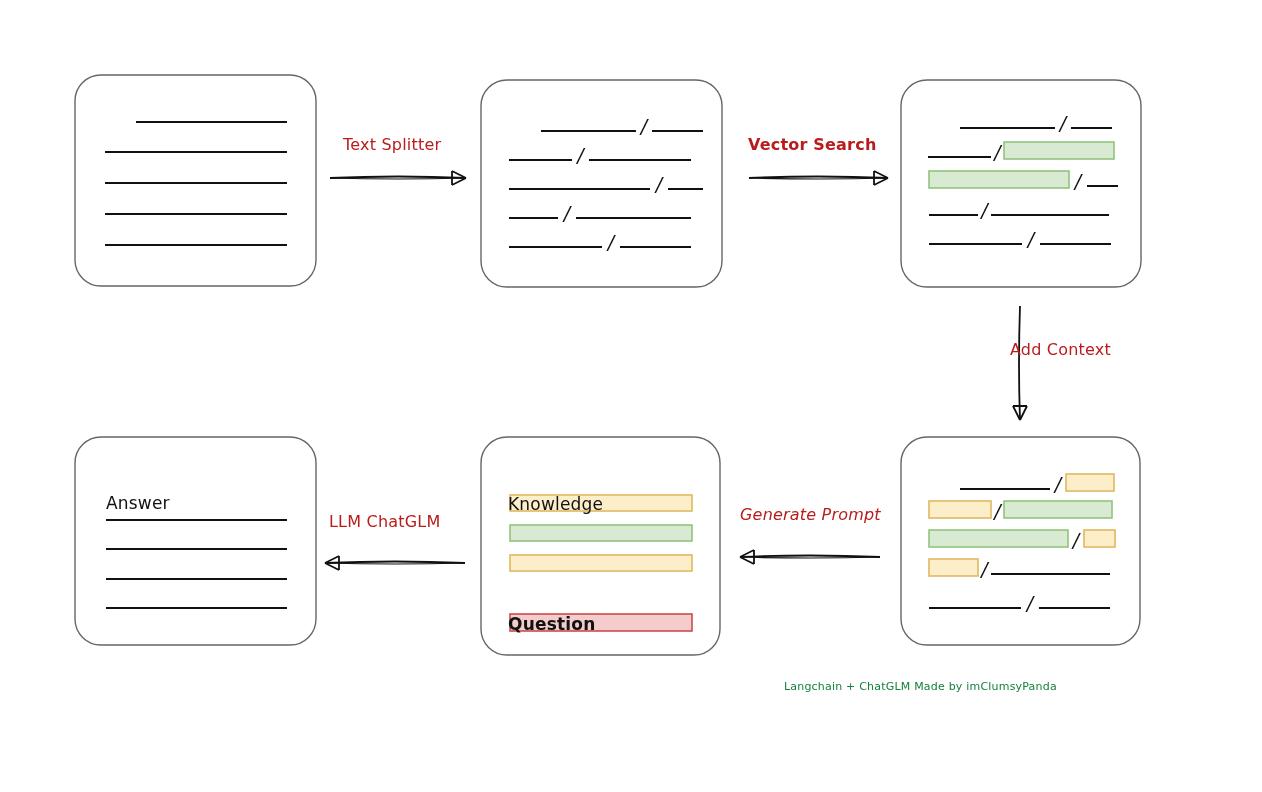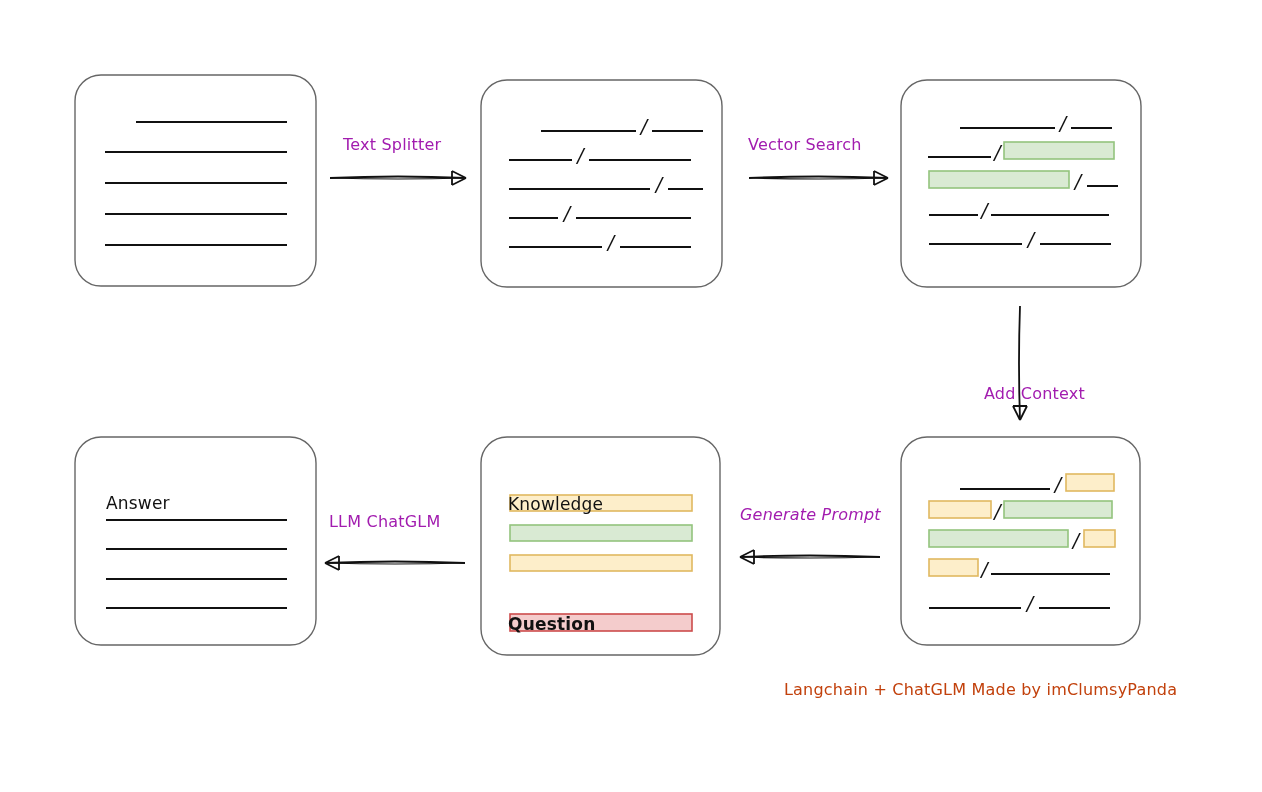--- a/index.html
+++ b/index.html
@@ -34,29 +34,29 @@
     letter-spacing: 0.2px;
     color: #111111;
     white-space: nowrap;
     margin-top: 40px;
   }
   .edge-label {
     position: absolute;
     font-family: "DejaVu Sans", sans-serif;
     font-size: 16px;
     letter-spacing: 0.2px;
-    color: #a21caf;
+    color: #b91c1c;
     white-space: nowrap;
   }
   .caption {
     position: absolute;
     font-family: "DejaVu Sans", sans-serif;
-    font-size: 16px;
+    font-size: 11px;
     letter-spacing: 0.2px;
-    color: #c2410c;
+    color: #15803d;
     white-space: nowrap;
   }
 </style>
 </head>
 <body>
 
 <div id="diagram-root">
   <svg class="svg-layer" id="diagram-svg" viewBox="0 0 1262 792">
       <g>
         <rect x="75" y="75" width="241" height="211" rx="26" ry="26" fill="#ffffff" stroke="#666666" stroke-width="1.4"></rect>
@@ -205,19 +205,19 @@
         <path d="M 325 563 Q 395 560 465 563" fill="none" stroke="#111111" stroke-width="1.8"></path>
         <path d="M 325 563 Q 395 565 465 563" fill="none" stroke="#111111" stroke-width="1.2"></path>
         <path d="M 325 563 L 339 556 M 325 563 L 339 570 M 339 556 L 339 570" fill="none" stroke="#111111" stroke-width="1.8" stroke-linejoin="miter"></path>
       </g>
     </svg>
   <div id="label-layer">
       <div class="box-label" style="left: 508px; top: 454px; text-align: center;">Knowledge</div>
       <div class="box-label" style="left: 508px; top: 574px; font-weight: bold;">Question</div>
       <div class="box-label" style="left: 106px; top: 453px;">Answer</div>
       <div class="edge-label" style="left: 343px; top: 135px;">Text Splitter</div>
-      <div class="edge-label" style="left: 748px; top: 135px;">Vector Search</div>
-      <div class="edge-label" style="left: 984px; top: 340px; margin-top: 44px;">Add Context</div>
+      <div class="edge-label" style="left: 748px; top: 135px; font-weight: bold;">Vector Search</div>
+      <div class="edge-label" style="left: 1010px; top: 340px;">Add Context</div>
       <div class="edge-label" style="left: 740px; top: 505px; font-style: italic;">Generate Prompt</div>
       <div class="edge-label" style="left: 329px; top: 512px;">LLM ChatGLM</div>
     </div>
   <div class="caption" id="diagram-caption" style="left:784px; top:680px;">Langchain + ChatGLM Made by imClumsyPanda</div>
 </div>
 
 </body></html>

